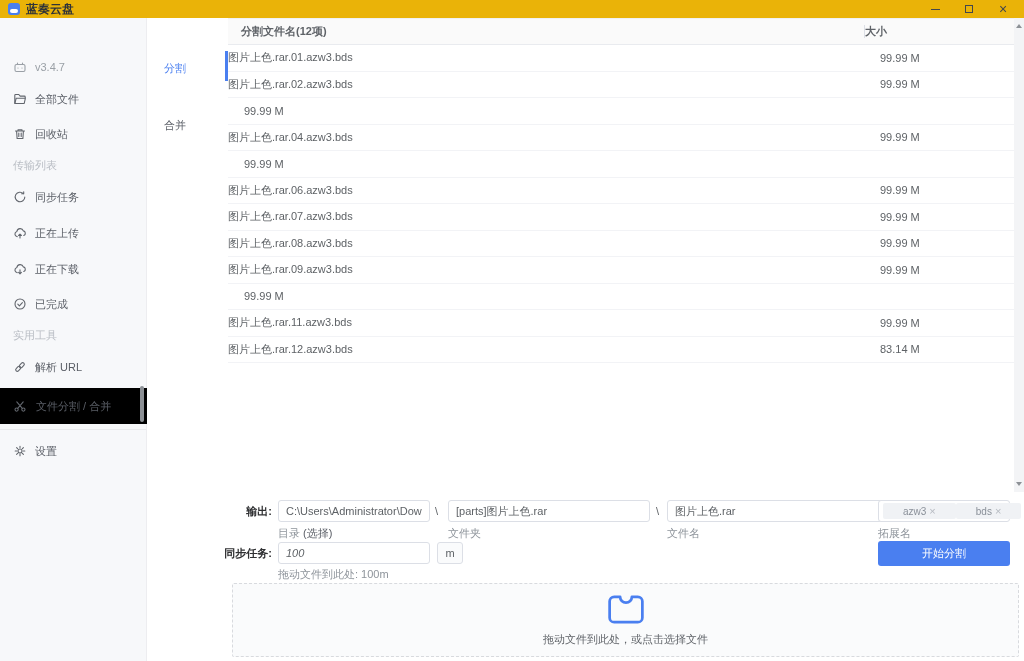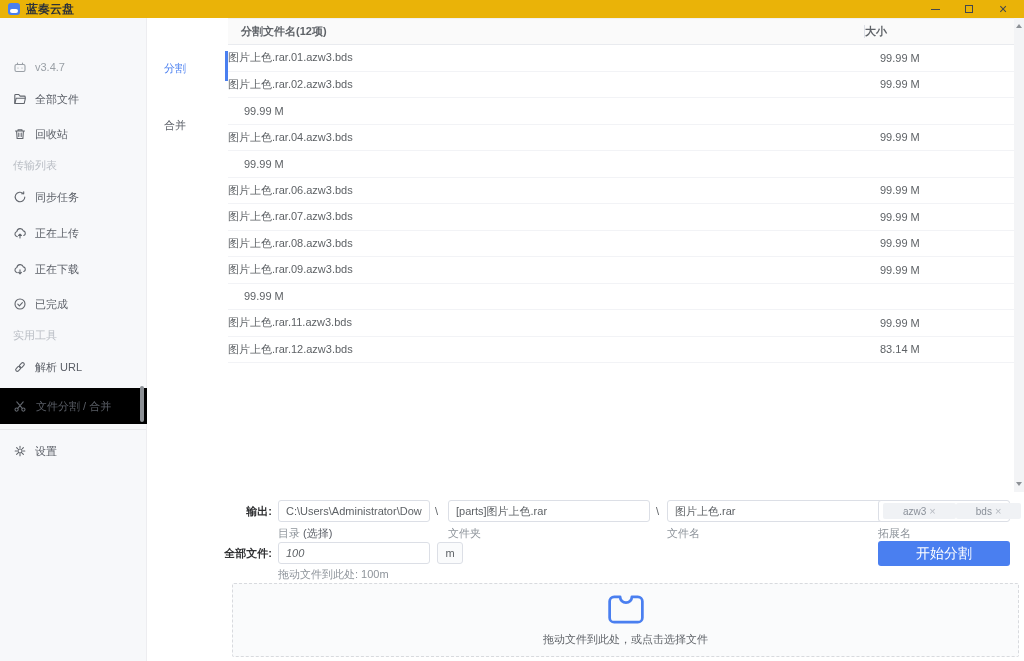--- a/index.html
+++ b/index.html
@@ -64,21 +64,21 @@
   .hint{position:absolute;top:549px;left:50px;color:#8e949b;white-space:nowrap}
   .unit-box{position:absolute;top:524px;left:209px;width:26px;height:22px;border:1px solid #dcdfe6;border-radius:3px;
             box-sizing:border-box;background:#fafbfc;text-align:center;line-height:20px;color:#5e6266}
   .tagbox{position:absolute;top:482px;left:650px;width:132px;height:22px;border:1px solid #dcdfe6;border-radius:3px;
           box-sizing:border-box;background:#fff;display:flex;align-items:center;padding:0 4px;cursor:pointer}
   .chip{display:inline-flex;align-items:center;gap:3px;background:#f0f2f5;border-radius:2px;height:16px;
         padding:0 20px;font-size:10px;color:#8a9099}
   .chip-x{color:#b6bac1;font-size:11px;cursor:pointer}
   .tag-chevron{margin-left:auto}
   .start-btn{position:absolute;top:523px;left:650px;width:132px;height:25px;background:#4a7ff0;border:none;border-radius:3px;
-             color:#fff;font-size:14px;cursor:pointer;font-family:"Liberation Sans","DejaVu Sans",sans-serif}
+             color:#fff;font-size:11px;cursor:pointer;font-family:"Liberation Sans","DejaVu Sans",sans-serif}
 
   
   .dropzone{position:absolute;top:565px;left:4px;width:787px;height:74px;background:#fafbfc;
             border:1px dashed #d8dade;border-radius:2px;box-sizing:border-box;cursor:pointer;
             display:flex;flex-direction:column;align-items:center;justify-content:center;gap:6px}
   .drop-text{color:#5f6368}
 </style>
 </head>
 <body>
 
@@ -281,21 +281,21 @@
     <svg class="tag-chevron" width="10" height="7" viewBox="0 0 10 7" fill="none" stroke="#c0c4cc" stroke-width="1.3" stroke-linecap="round">
       <path d="M1 1.5l4 4 4-4"></path>
     </svg>
   </div>
 
   <div class="u-label" style="left:50px"><span>目录 </span><span class="u-action">(选择)</span></div>
   <div class="u-label" style="left:220px">文件夹</div>
   <div class="u-label" style="left:439px">文件名</div>
   <div class="u-label" style="left:650px">拓展名</div>
 
-  <div class="f-label" style="top:524px">全部文件:</div>
+  <div class="f-label" style="top:524px">同步任务:</div>
   <input class="f-input" style="top: 524px; left: 50px; width: 152px; font-style: italic;" value="100">
   <div class="unit-box">m</div>
   <div class="hint">拖动文件到此处: 100m</div>
 
   <button class="start-btn">开始分割</button>
 
   <div class="dropzone">
     <svg width="40" height="33" viewBox="0 0 44 36" fill="none" stroke="#4a7ff0" stroke-width="3" stroke-linejoin="round">
       <path d="M9 4h6.5a6.5 6.5 0 0 0 13 0H35a5 5 0 0 1 5 5v18a5 5 0 0 1-5 5H9a5 5 0 0 1-5-5V9a5 5 0 0 1 5-5z"></path>
     </svg>

